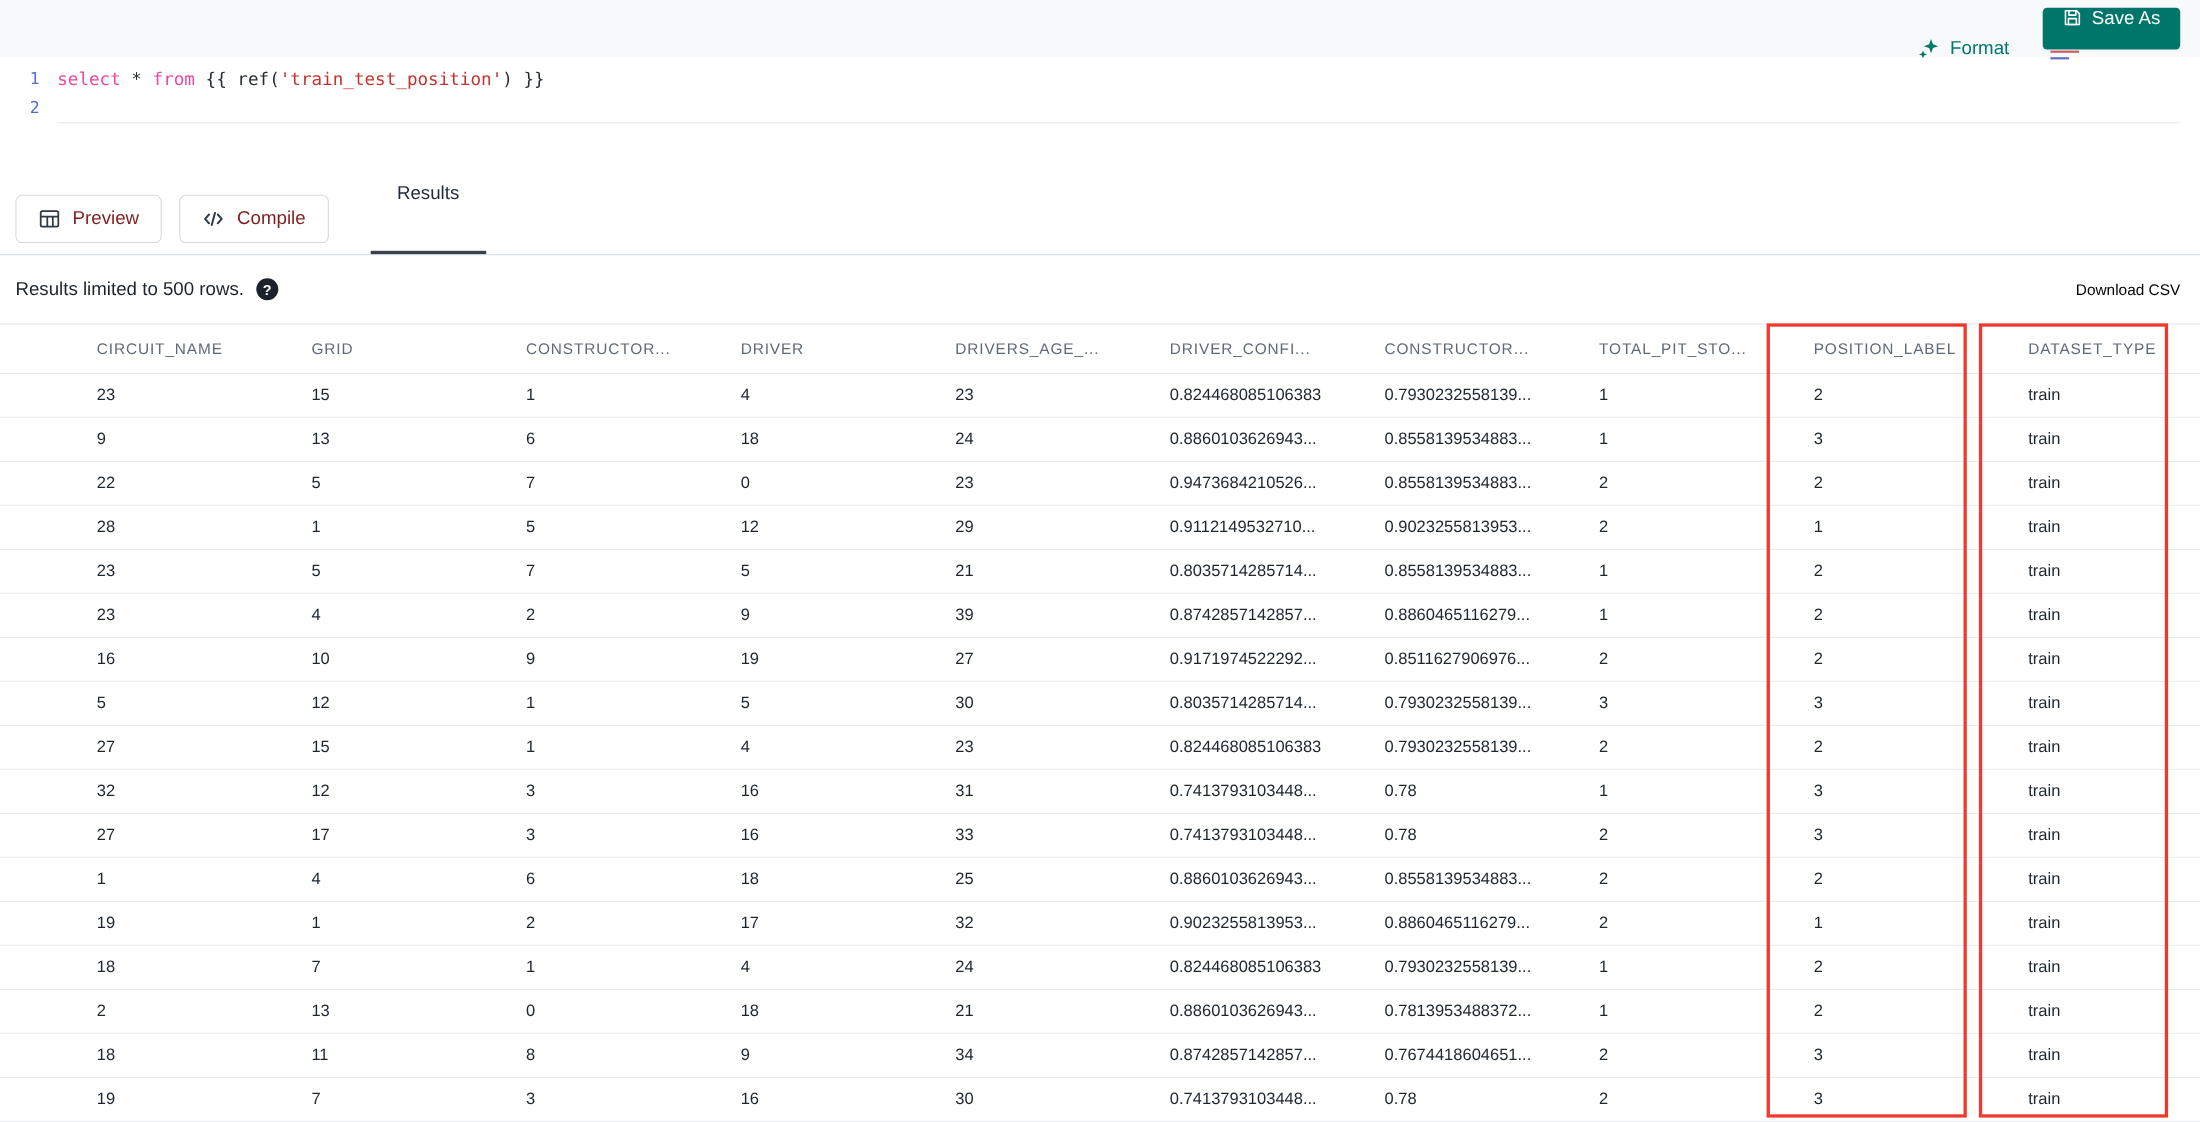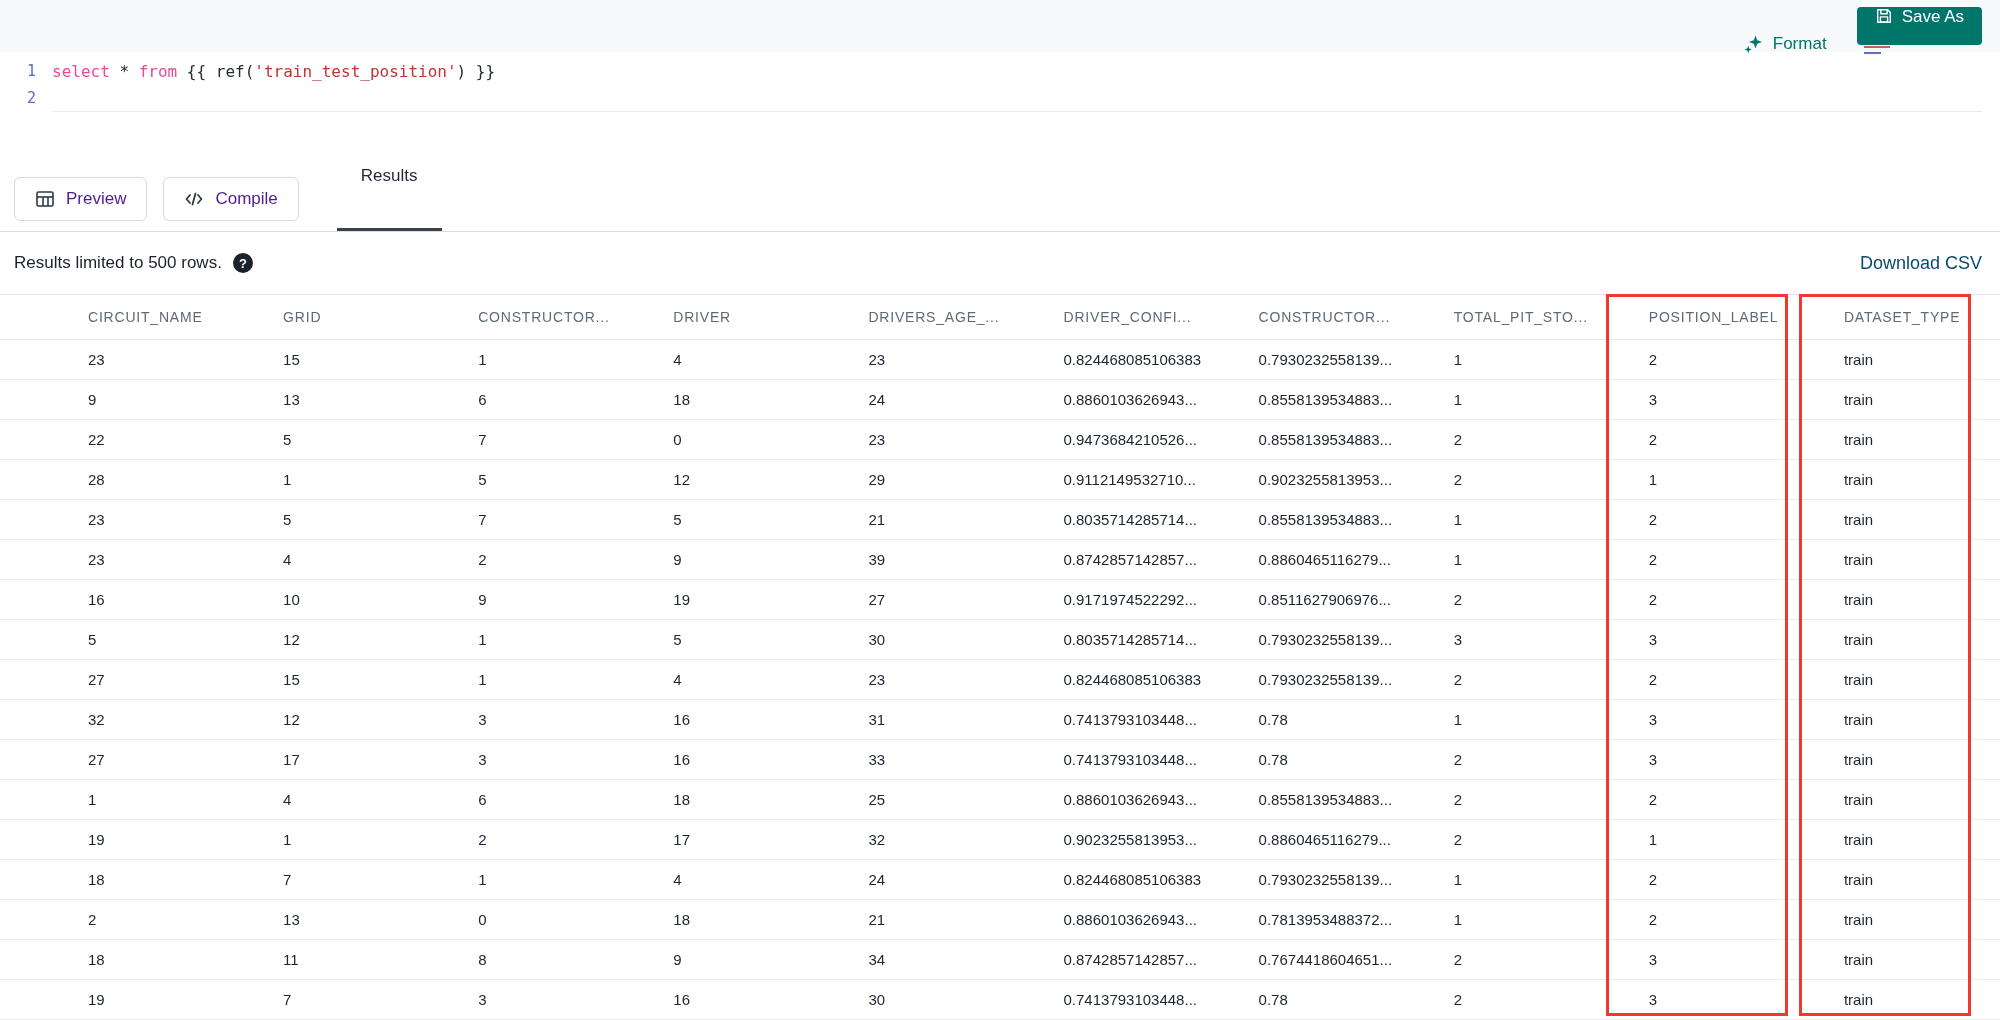--- a/index.html
+++ b/index.html
@@ -56,21 +56,21 @@
   
   .toolbar {
     height: 66px; border-bottom: 1px solid #d8dde3;
     display: flex; align-items: stretch; padding-left: 14px;
   }
   .toolbar .btn {
     align-self: center;
     display: flex; align-items: center; gap: 11px;
     height: 44px; padding: 0 20px;
     border: 1px solid #d5dae0; border-radius: 6px;
-    background: #ffffff; color: #4c1d95; font-size: 17px;
+    background: #ffffff; color: #7f1d1d; font-size: 17px;
     margin-right: 16px; cursor: pointer;
   }
   .tabs { display: flex; margin-left: 22px; }
   .tab {
     display: flex; padding: 0 24px;
     font-size: 17px; color: #1f2937; cursor: pointer;
     border-bottom: 3px solid transparent;
   }
   .tab.active { border-bottom-color: #39424d; }
 
@@ -80,21 +80,21 @@
     justify-content: space-between; padding: 0 14px 0 14px;
   }
   .results-left { display: flex; align-items: center; font-size: 17px; color: #1c222b; }
   .help-badge {
     width: 20px; height: 20px; border-radius: 50%;
     background: #1c222b; color: #ffffff;
     font-size: 13px; font-weight: bold;
     display: flex; align-items: center; justify-content: center;
     margin-left: 11px; cursor: pointer;
   }
-  .download-link { color: #0c4a6e; font-size: 18px; cursor: pointer; padding-right: 4px; }
+  .download-link { color: #000000; font-size: 14px; cursor: pointer; padding-right: 4px; }
 
   
   .table-wrap { position: relative; }
   .thead-row, .tr {
     display: grid;
     grid-template-columns: repeat(10, 1fr);
     padding-left: 76px;
     gap: 27px;
   }
   .thead-row {

